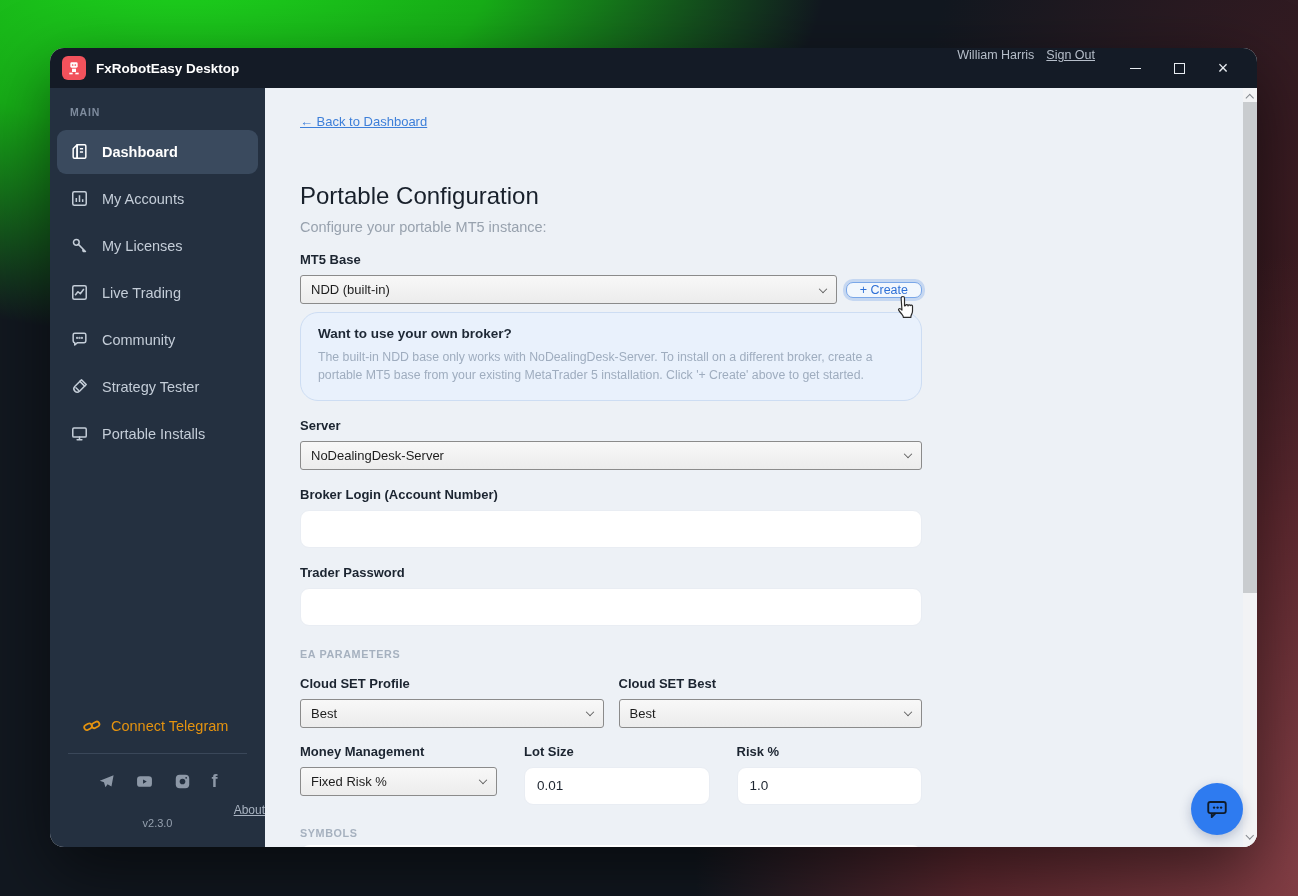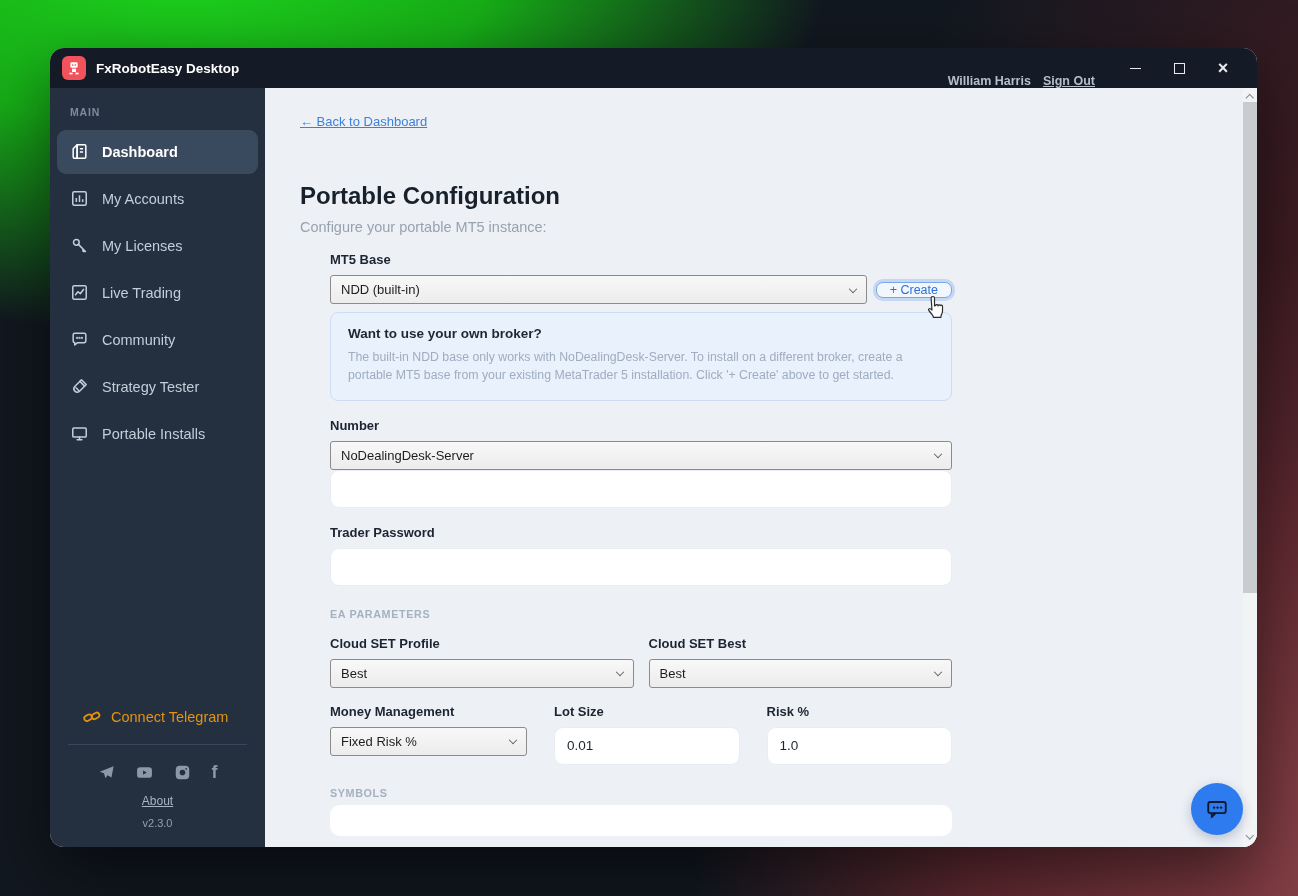--- a/index.html
+++ b/index.html
@@ -16,58 +16,58 @@
   .window {
     position:absolute; left:50px; top:48px; width:1207px; height:799px;
     border-radius:14px; overflow:hidden; background:#edf1f6;
     box-shadow:0 25px 70px rgba(0,0,0,.55);
     display:flex; flex-direction:column;
   }
   
   .titlebar { flex:0 0 40px; background:#141b26; display:flex; align-items:center; padding:0 12px; }
   .logo { width:24px; height:24px; border-radius:6px; background:#f2525c; display:flex; align-items:center; justify-content:center; margin-right:10px; flex:0 0 24px; }
   .app-title { color:#ffffff; font-weight:700; font-size:13.5px; }
-  .titlebar-right { margin-left:auto; display:flex; align-items:flex-end; color:#b6bec9; font-size:12.5px;font-weight:bold; }
+  .titlebar-right { margin-left:auto; display:flex; align-items:flex-start; color:#b6bec9; font-size:12.5px; }
   .user-name { margin-right:12px; }
   .signout { text-decoration:underline; cursor:pointer; margin-right:18px; }
   .win-btn { width:44px; height:40px; display:flex; align-items:center; justify-content:center; color:#e8ecf1; cursor:pointer; }
   .glyph-min { display:inline-block; width:11px; border-top:1.5px solid #e8ecf1; }
   .glyph-max { display:inline-block; width:11px; height:11px; border:1.5px solid #e8ecf1; }
   .glyph-close { font-size:18px; line-height:1; }
   
   .body-row { flex:1; display:flex; min-height:0; }
   
   .sidebar { flex:0 0 215px; width:215px; background:#243040; display:flex; flex-direction:column; padding-top:4px; }
   .side-section-label { color:#7e8b9d; font-size:10.5px; font-weight:700; letter-spacing:.8px; padding:14px 20px 10px; }
   .nav-item { display:flex; align-items:center; gap:13px; height:44px; margin:1.5px 7px; padding:0 13px; border-radius:9px; color:#c4cdd8; font-size:14.5px; cursor:pointer; }
   .nav-item.active { background:#3a4a5e; color:#ffffff; font-weight:600; }
   .nav-icon { width:19px; height:19px; flex:0 0 19px; }
   .sidebar-spacer { flex:1; }
   .connect-telegram { display:flex; align-items:center; gap:10px; color:#e5930f; font-size:14.5px; padding-left:33px; margin-bottom:18px; cursor:pointer; }
   .side-divider { height:1px; background:#3a4759; margin:0 18px 19px; }
   .social-row { display:flex; justify-content:center; align-items:center; gap:21px; margin-bottom:13px; color:#8d98a7; }
   .social-ic { width:17px; height:17px; cursor:pointer; }
   .fb-letter { font-size:18px; font-weight:700; color:#8d98a7; cursor:pointer; line-height:17px; }
-  .about-link { text-align:center; color:#a9b3c1; font-size:12px; text-decoration:underline; margin-bottom:9px; cursor:pointer; }
+  .about-link { text-align:right; color:#a9b3c1; font-size:12px; text-decoration:underline; cursor:pointer; }
   .version { text-align:center; color:#95a0ae; font-size:11px; margin-bottom:18px; }
   
   .main { flex:1; position:relative; background:#edf1f6; min-width:0; }
   .content { position:absolute; top:0; left:0; right:14px; bottom:0; overflow:hidden; padding:24px 0 0 35px; }
   .back-link { color:#3d7fd9; font-size:13px; text-decoration:underline; display:inline-block; cursor:pointer; }
-  .page-title { margin-top:52px; font-size:24px; font-weight:700; color:#18202b; }
+  .page-title { margin-top:52px; font-size:24px; font-weight:400; color:#18202b; }
   .page-subtitle { margin-top:9px; font-size:14.5px; color:#98a2ae; }
-  .form { width:622px;margin-left:30px; }
+  .form { width:622px; }
   .field-label { font-size:13px; font-weight:700; color:#1b2430; margin:17px 0 8px; }
   .select { height:29px; background:linear-gradient(#f8f8f8,#ececec); border:1px solid #8b8b8b; border-radius:3px; display:flex; align-items:center; padding:0 26px 0 10px; font-size:13px; color:#1d1d1d; position:relative; cursor:pointer; }
   .select .chev { position:absolute; right:10px; top:50%; width:6px; height:6px; border-right:1.4px solid #5a5a5a; border-bottom:1.4px solid #5a5a5a; transform:translateY(-65%) rotate(45deg); }
   .mt5-row { display:flex; gap:9px; align-items:center; }
   .mt5-row .select { flex:1; }
   .create-btn { position:relative; flex:0 0 auto; padding:0 13px; border:1.5px solid #7aa7e8; background:#f2f7fd; color:#2d6fd6; border-radius:7px; font-size:12.5px; display:flex; align-items:center; box-shadow:0 0 0 3px rgba(122,167,232,.35); cursor:pointer; }
   .cursor-hand { position:absolute; left:44px; top:9px; width:27px; height:31px; z-index:6; pointer-events:none; }
-  .info-box { margin-top:8px; background:#e9f1fc; border:1px solid #cdddf3; border-radius:8px; padding:13px 17px 15px; }
+  .info-box { margin-top:8px; background:#e9f1fc; border:1px solid #cdddf3; border-radius:18px; padding:13px 17px 15px; }
   .info-title { font-size:13.5px; font-weight:700; color:#1e2835; margin-bottom:7px; }
   .info-body { font-size:12.3px; line-height:1.5; color:#9fadbf; max-width:590px; }
   .text-input { width:100%; height:38px; background:#ffffff; border:1px solid #e9edf3; border-radius:9px; padding:0 12px; font-size:13.5px; color:#1d2530; font-family:inherit; outline:none; display:flex; align-items:center; }
   .section-label { margin-top:22px; font-size:10.8px; font-weight:700; letter-spacing:.6px; color:#a6b1bf; }
   .grid-2 { display:grid; grid-template-columns:1fr 1fr; column-gap:15px; }
   .grid-3 { display:grid; grid-template-columns:197px 1fr 1fr; column-gap:27px; }
   .grid-2 .field-label, .grid-3 .field-label { margin-top:16px; }
   .symbols-card { margin-top:6px; background:#ffffff; border-radius:10px; padding:11px 17px 20px; }
   
   .scrollbar { position:absolute; top:0; right:0; bottom:0; width:14px; background:#f2f3f5; z-index:3; }
@@ -232,26 +232,27 @@
                 <path d="M12 5c0-1.1.9-2 2-2s2 .9 2 2v9l1.2-.3c.4-1.8 3-1.5 3 .4 0-1.5 2.3-1.8 2.7-.2.3-1.2 2.6-.9 2.6.7v5.6c0 1.6-.4 2.6-1 3.7-.7 1.2-1 2.3-1 3.9h-8.8c0-1.4-.6-2.4-1.7-3.7-1-1.2-2.5-2.8-3.8-4.7-.8-1.2.5-2.6 1.8-2 .7.3 1.3.8 2 1.6z" fill="#ffffff" stroke="#2b2b2b" stroke-width="1.4" stroke-linejoin="round"></path>
               </svg>
             </div>
           </div>
 
           <div class="info-box">
             <div class="info-title">Want to use your own broker?</div>
             <div class="info-body">The built-in NDD base only works with NoDealingDesk-Server. To install on a different broker, create a portable MT5 base from your existing MetaTrader 5 installation. Click '+ Create' above to get started.</div>
           </div>
 
-          <div class="field-label">Number</div>
+          <div class="field-label">Server</div>
           <div class="select">
             <span>NoDealingDesk-Server</span>
             <span class="chev"></span>
           </div>
 
+          <div class="field-label">Broker Login (Account Number)</div>
           <input class="text-input" type="text" value="" style="">
 
           <div class="field-label">Trader Password</div>
           <input class="text-input" type="text" value="" style="">
 
           <div class="section-label">EA PARAMETERS</div>
 
           <div class="grid-2">
             <div>
               <div class="field-label">Cloud SET Profile</div>

